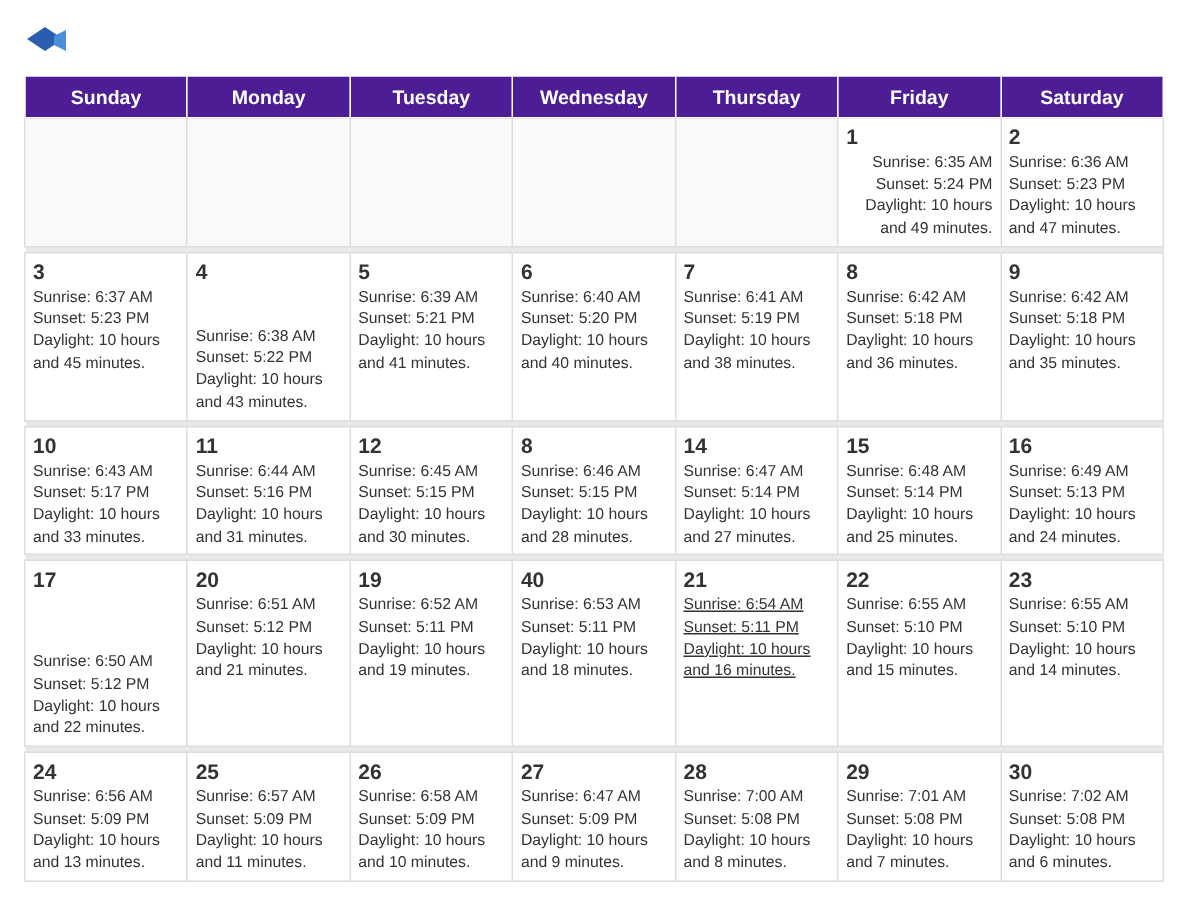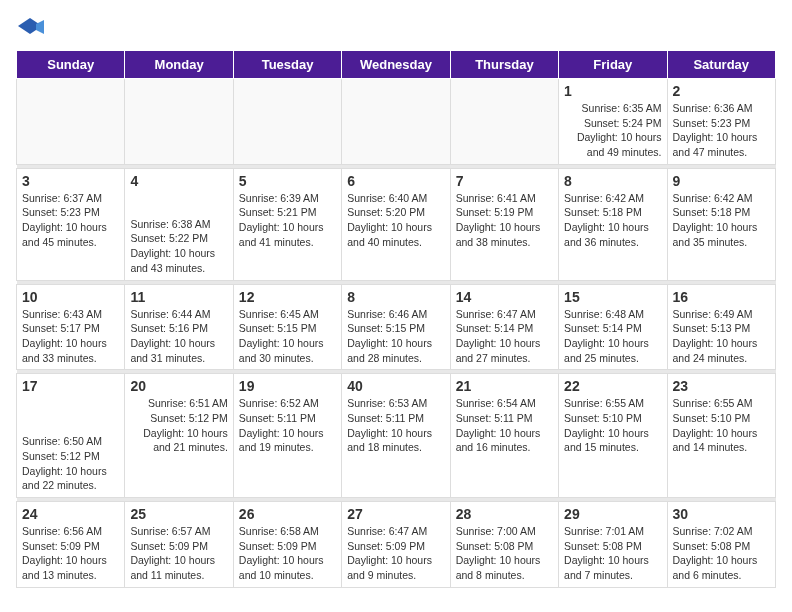--- a/index.html
+++ b/index.html
@@ -258,39 +258,39 @@
       </tr>
       <tr>
         <td>
           <div class="day-number">17</div>
           <div class="day-detail" style="white-space: pre-line; margin-top: 40px;">Sunrise: 6:50 AM
 Sunset: 5:12 PM
 Daylight: 10 hours and 22 minutes.</div>
         </td>
         <td>
           <div class="day-number">20</div>
-          <div class="day-detail" style="white-space: pre-line; text-align: right;">Sunrise: 6:51 AM
+          <div class="day-detail" style="white-space: pre-line;">Sunrise: 6:51 AM
 Sunset: 5:12 PM
 Daylight: 10 hours and 21 minutes.</div>
         </td>
         <td>
           <div class="day-number">19</div>
           <div class="day-detail" style="white-space: pre-line;">Sunrise: 6:52 AM
 Sunset: 5:11 PM
 Daylight: 10 hours and 19 minutes.</div>
         </td>
         <td>
           <div class="day-number">40</div>
           <div class="day-detail" style="white-space: pre-line;">Sunrise: 6:53 AM
 Sunset: 5:11 PM
 Daylight: 10 hours and 18 minutes.</div>
         </td>
         <td>
           <div class="day-number">21</div>
-          <div class="day-detail" style="white-space: pre-line;">Sunrise: 6:54 AM
+          <div class="day-detail" style="white-space: pre-line; text-decoration: underline;">Sunrise: 6:54 AM
 Sunset: 5:11 PM
 Daylight: 10 hours and 16 minutes.</div>
         </td>
         <td>
           <div class="day-number">22</div>
           <div class="day-detail" style="white-space: pre-line;">Sunrise: 6:55 AM
 Sunset: 5:10 PM
 Daylight: 10 hours and 15 minutes.</div>
         </td>
         <td>

